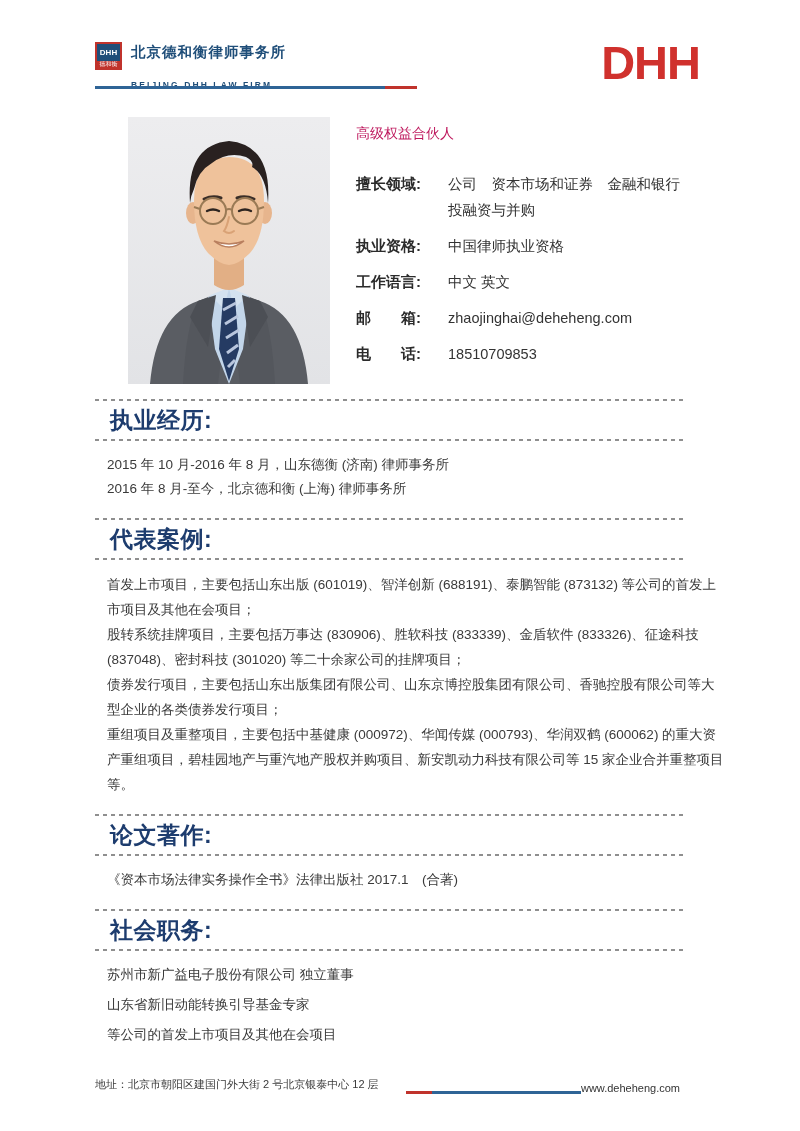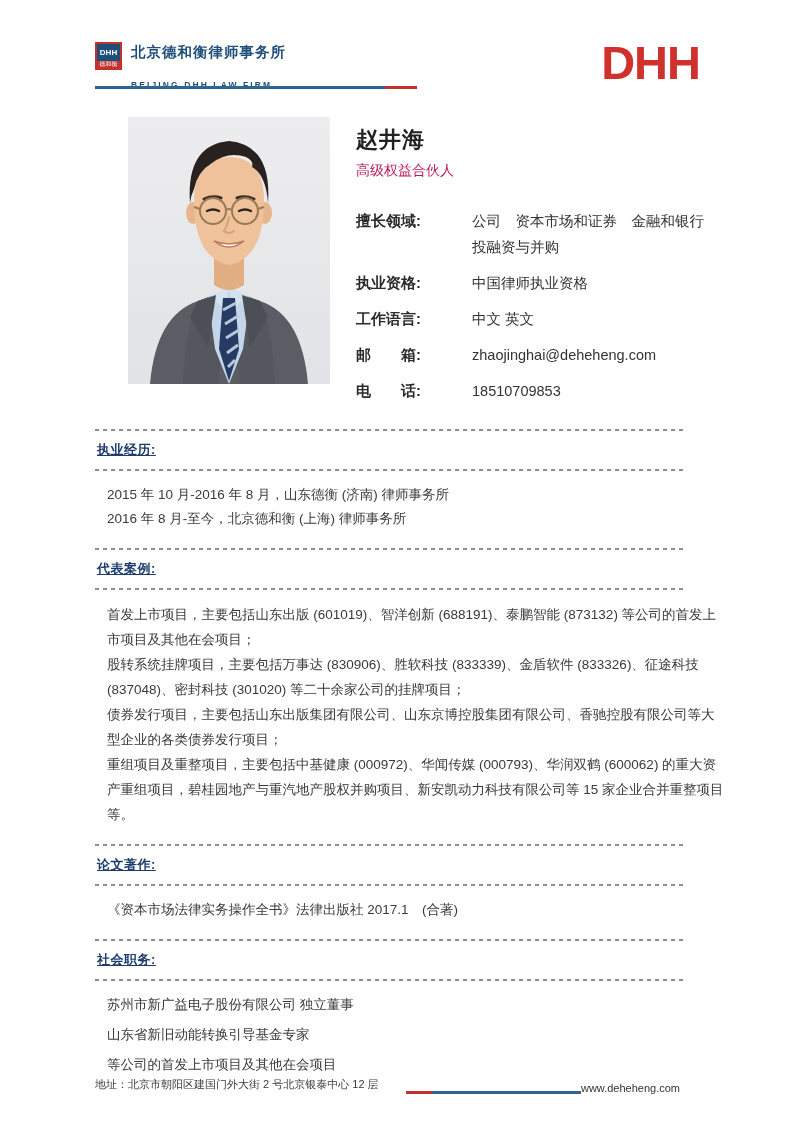--- a/index.html
+++ b/index.html
@@ -21,28 +21,28 @@
   .rule-blue{width:290px;height:3px;background:#2f6496;}
   .rule-red{width:32px;height:3px;background:#c0332c;}
 
   
   .profile{display:flex;margin:27px 75px 0 128px;gap:26px;}
   .photo{width:202px;height:267px;flex:0 0 auto;background:#e9eaec;}
   .photo svg{display:block;}
   .info{padding-top:8px;}
   .name{font-size:22px;font-weight:bold;color:#222;margin:0 0 7px 0;letter-spacing:1px;}
   .job-title{font-size:14px;color:#be185d;margin-bottom:28px;}
-  .field-row{display:flex;margin-bottom:10px;gap:24px;}
+  .field-row{display:flex;margin-bottom:10px;}
   .field-label{flex:0 0 92px;font-weight:bold;color:#2b2b2b;font-size:15px;line-height:26px;white-space:pre;}
   .field-value{font-size:14.5px;color:#333;line-height:26px;white-space:pre-line;}
 
   
   .content{margin:15px 75px 0 95px;}
   .dash{height:2px;background:repeating-linear-gradient(90deg,#8f8f8f 0 4px,transparent 4px 8px);width:590px;}
-  .sec h2{margin:7px 2px;font-size:13px;line-height:24px;color:#1d3c6e;font-weight:bold;letter-spacing:0.5px;text-decoration:underline;}
+  .sec h2{margin:7px 15px;font-size:23px;line-height:24px;color:#1d3c6e;font-weight:bold;letter-spacing:0.5px;}
   .sec-body{padding:12px 0 17px 0;font-size:13.5px;color:#3a3a3a;margin-left:12px;}
   .sec-body p{margin:0;line-height:24px;}
   .sec-body.cases p{line-height:25px;}
   .sec-body.roles p{margin:0 0 6px 0;line-height:24px;}
   .sec-body.roles p:last-child{margin-bottom:0;}
 
   
   .footer{position:absolute;left:95px;right:120px;top:1075px;display:flex;justify-content:space-between;align-items:flex-end;}
   .addr{font-size:11px;color:#3a3a3a;padding-bottom:2px;}
   .footer-right{display:flex;flex-direction:row;align-items:flex-end;width:274px;}
@@ -119,21 +119,20 @@
 
         <path d="M79 94 Q85 91 91 94" stroke="#2d2420" stroke-width="2.4" fill="none" stroke-linecap="round"></path>
         <path d="M111 94 Q117 91 123 94" stroke="#2d2420" stroke-width="2.4" fill="none" stroke-linecap="round"></path>
 
         <path d="M101 100 Q99 110 96 114 Q101 118 106 114" stroke="#d9a276" stroke-width="2" fill="none" stroke-linecap="round"></path>
 
         <path d="M86 124 Q101 136 116 124 Q101 130 86 124 Z" fill="#ffffff" stroke="#b97f5e" stroke-width="1.5"></path>
       </svg>
     </div>
     <div class="info">
-      <h1 class="name">赵井海</h1>
       <div class="job-title">高级权益合伙人</div>
       <div class="fields">
         <div class="field-row">
           <span class="field-label">擅长领域:</span>
           <span class="field-value">公司　资本市场和证券　金融和银行
 投融资与并购</span>
         </div>
         <div class="field-row">
           <span class="field-label">执业资格:</span>
           <span class="field-value">中国律师执业资格</span>

